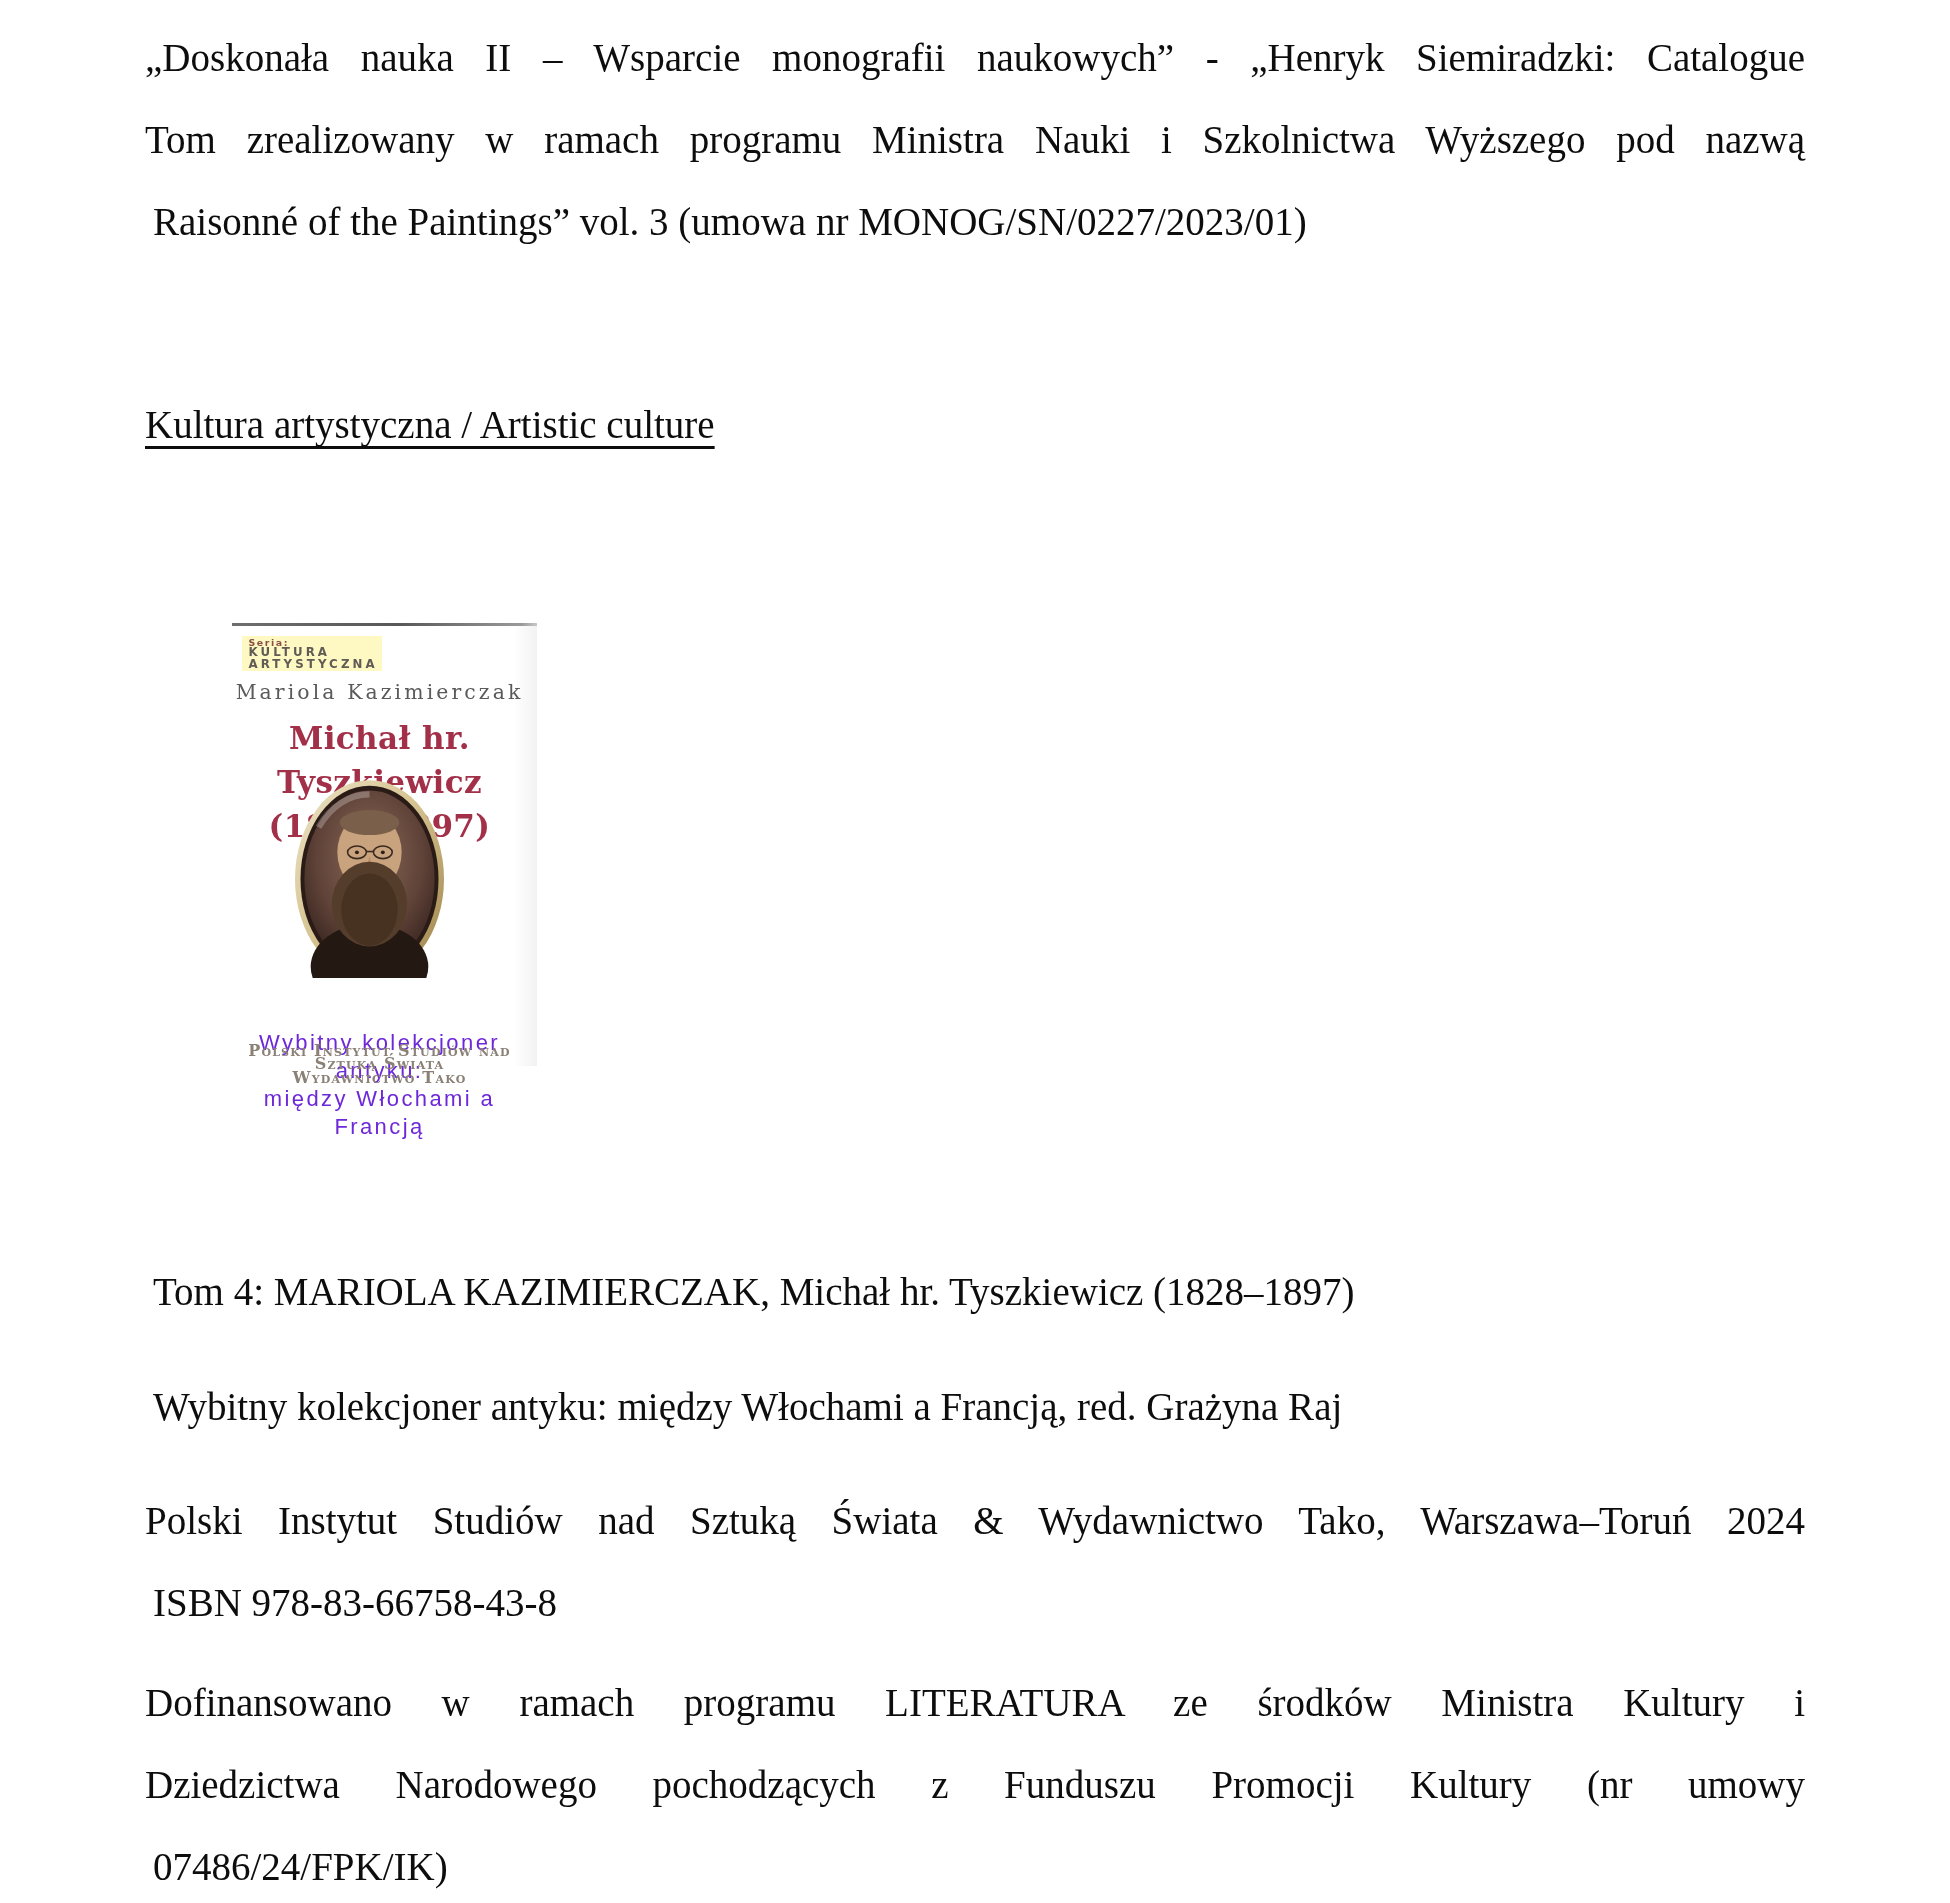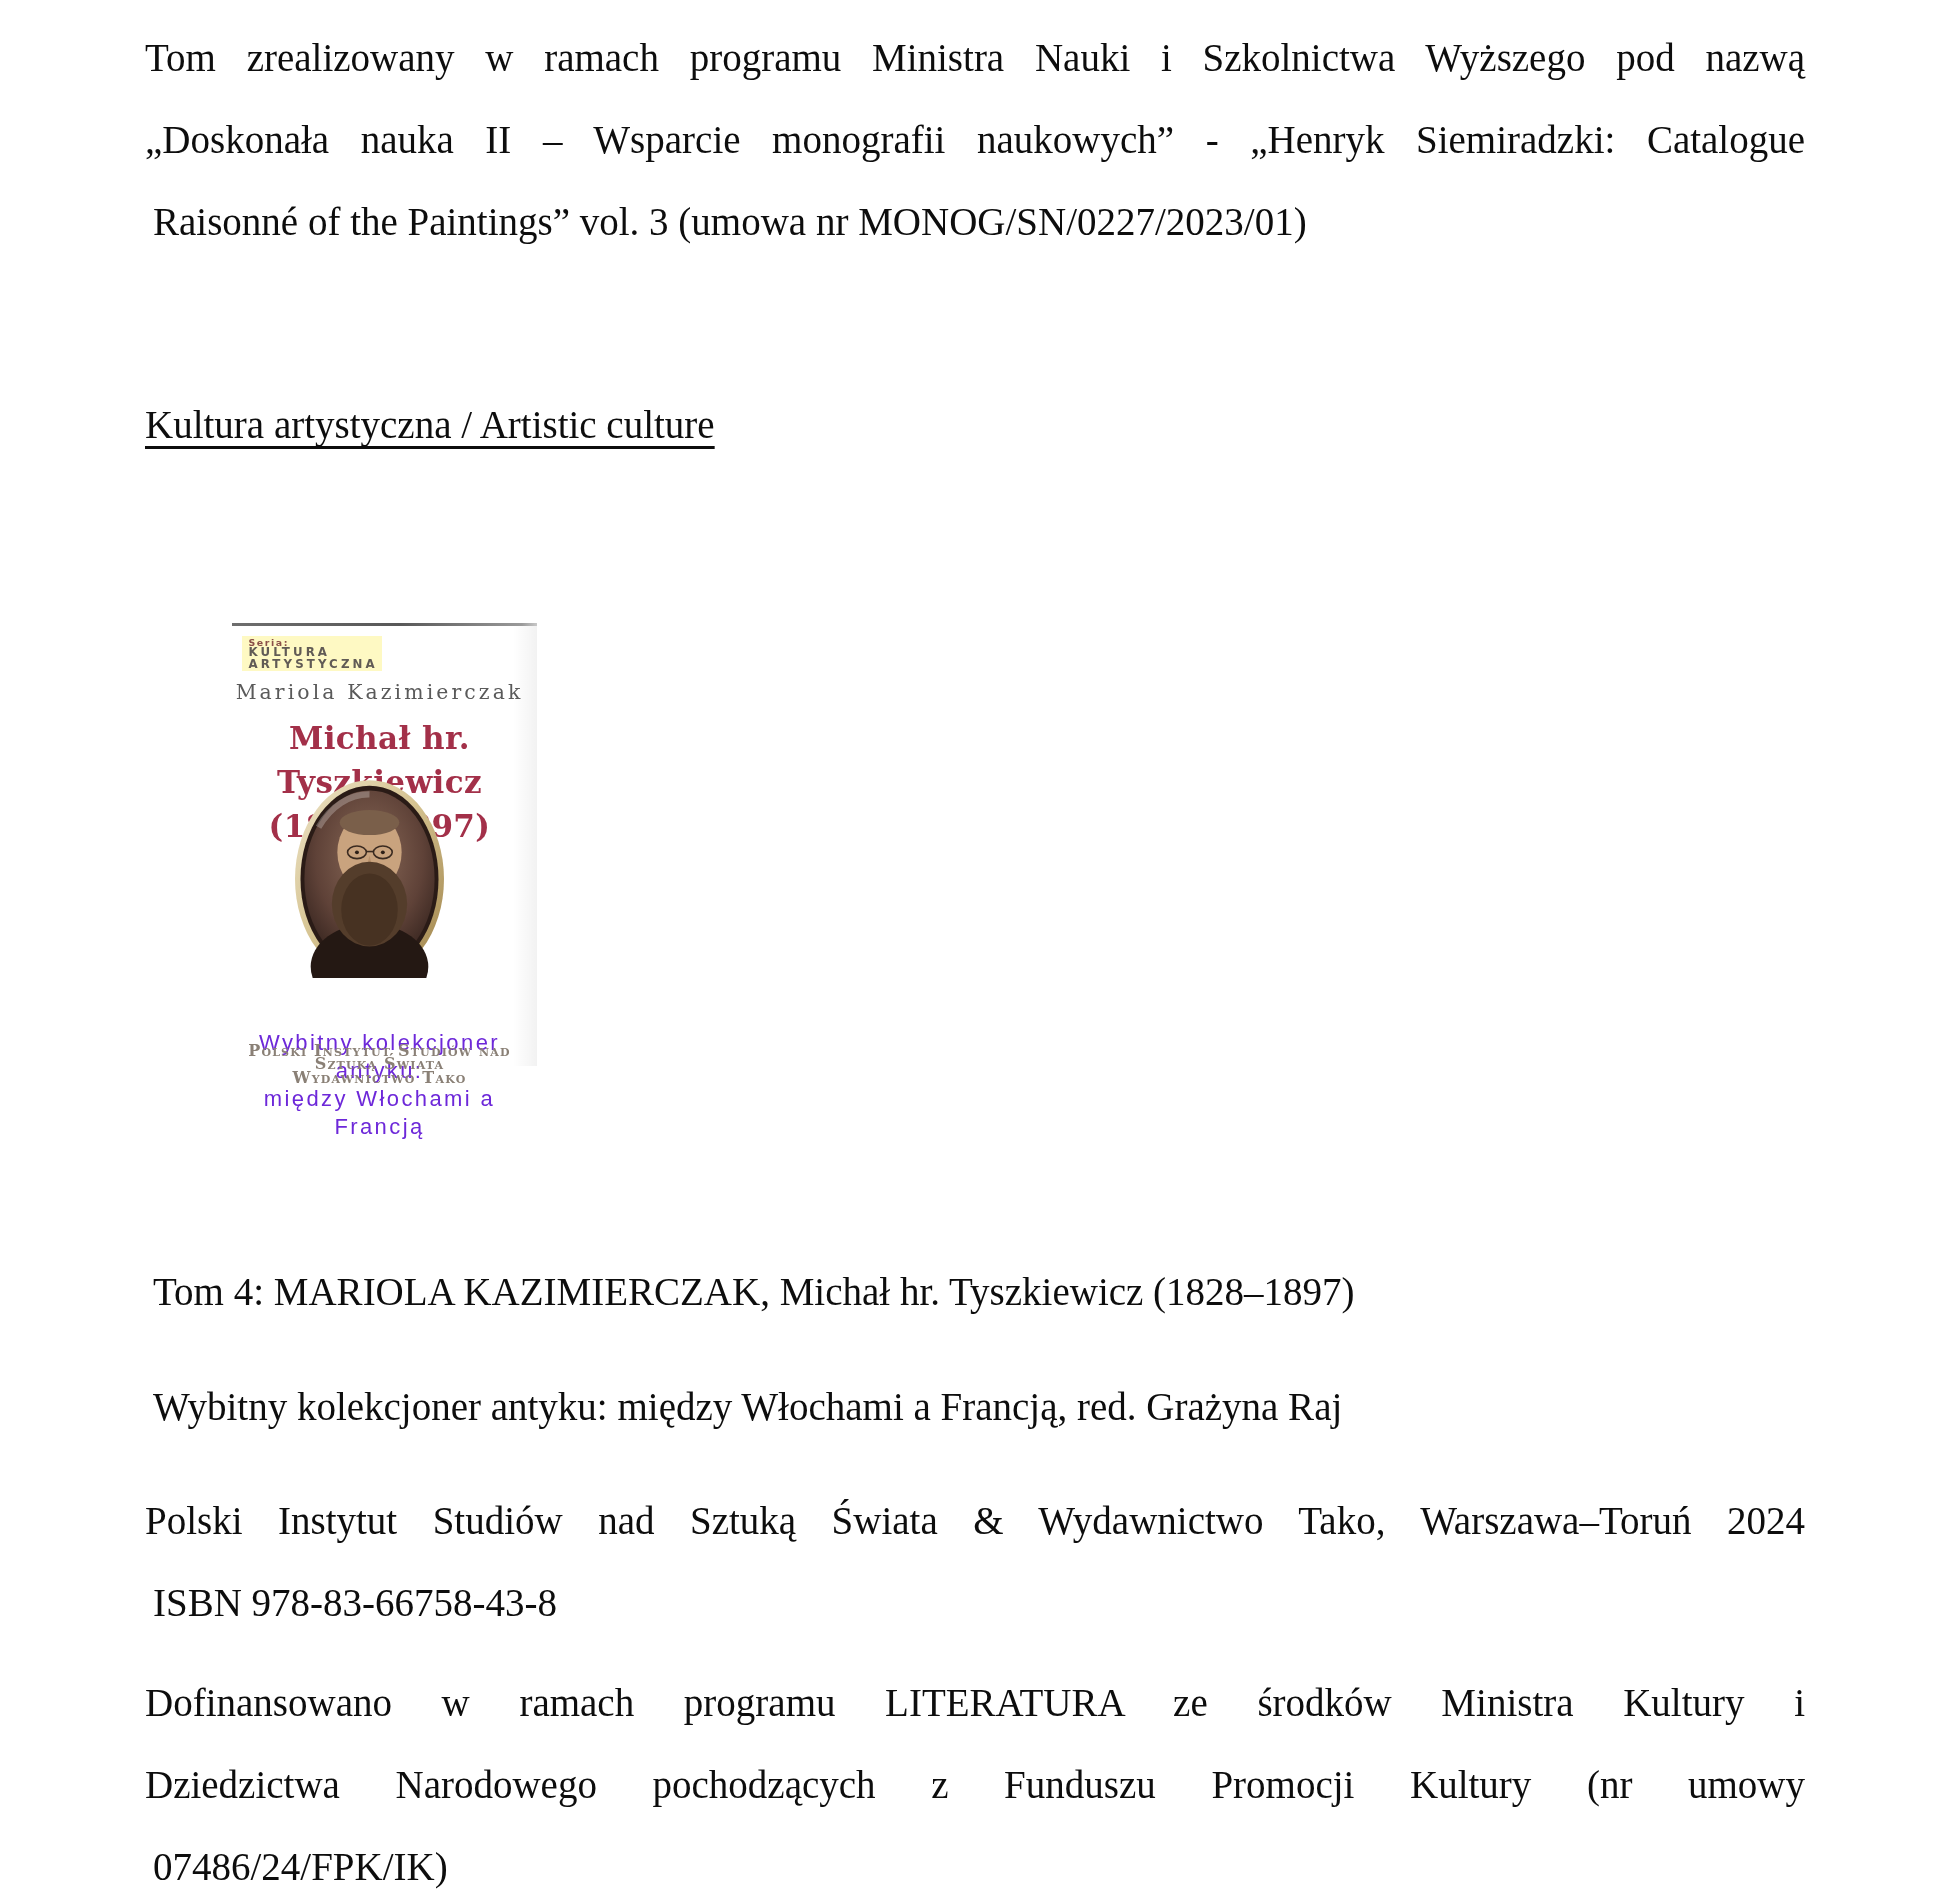--- a/index.html
+++ b/index.html
@@ -113,22 +113,22 @@
     letter-spacing: 1.2px;
     color: #8a8076;
   }
 </style>
 </head>
 <body>
 
 <div class="page">
 
   <div class="textblock" id="p-top">
+    <span class="line stretch">„Doskonała nauka II – Wsparcie monografii naukowych” - „Henryk Siemiradzki: Catalogue</span>
     <span class="line stretch">Tom zrealizowany w ramach programu Ministra Nauki i Szkolnictwa Wyższego pod nazwą</span>
-    <span class="line stretch">„Doskonała nauka II – Wsparcie monografii naukowych” - „Henryk Siemiradzki: Catalogue</span>
     <span class="line left">Raisonné of the Paintings” vol. 3 (umowa nr MONOG/SN/0227/2023/01)</span>
   </div>
 
   <div class="textblock" id="heading-block">
     <span class="heading-text">Kultura artystyczna / Artistic culture</span>
   </div>
 
   <div class="cover">
     <div class="cover-topline"></div>
     <div class="cover-right-edge"></div>

